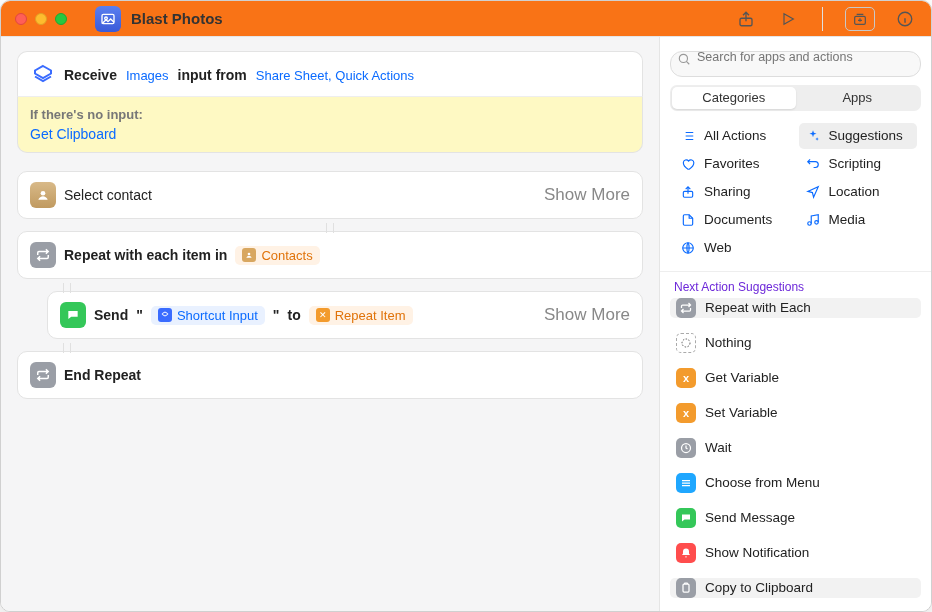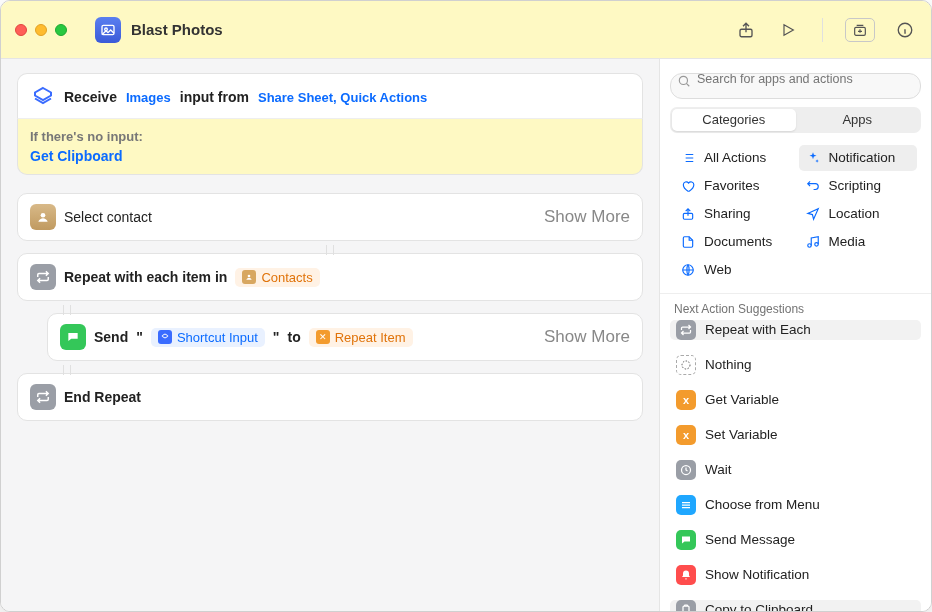--- a/index.html
+++ b/index.html
@@ -1,18 +1,18 @@
 <!DOCTYPE html>
 <html><head>
 <meta charset="utf-8">
 <style>
 * { box-sizing: border-box; margin: 0; padding: 0; font-family: -apple-system, BlinkMacSystemFont, "Segoe UI", Helvetica, Arial, sans-serif; }
 body { background: #fff; }
 .window { width: 932px; height: 612px; background: #fff; border: 1px solid #d0d0d0; border-radius: 10px; overflow: hidden; display: flex; flex-direction: column; box-shadow: 0 10px 30px rgba(0,0,0,0.15); }
-.titlebar { height: 58px; display: flex; align-items: center; padding: 0 14px; border-bottom: 1px solid #e5e5e5; background: #fef9c3; }
+.titlebar { height: 36px; display: flex; align-items: center; padding: 0 14px; border-bottom: 1px solid #e5e5e5; background: #f97316; }
 .traffic { display: flex; gap: 8px; margin-right: 28px; }
 .tdot { width: 12px; height: 12px; border-radius: 50%; }
 .tdot.red { background: #ff5f57; border: 0.5px solid #e14640; }
 .tdot.yellow { background: #febc2e; border: 0.5px solid #e1a124; }
 .tdot.green { background: #28c840; border: 0.5px solid #1fa833; }
 .appicon { width: 26px; height: 26px; border-radius: 6px; background: linear-gradient(#5a7ff0,#3a5ad8); display:flex; align-items:center; justify-content:center; margin-right: 10px; color:#fff; }
 .title { font-size: 15px; font-weight: 600; color: #333; }
 .tb-right { margin-left: auto; display: flex; align-items: center; gap: 18px; color: #555; }
 .tb-divider { width: 1px; height: 24px; background: #e0e0e0; margin: 0 4px; }
 .iconbtn { width: 24px; height: 24px; display:flex; align-items:center; justify-content:center; color:#555; cursor:pointer; }
@@ -25,38 +25,38 @@
 .card .action-icon { width:26px; height:26px; border-radius:6px; display:flex; align-items:center; justify-content:center; flex-shrink:0; }
 .connector { height:10px; width:8px; margin:-2px auto; position:relative; }
 .connector::before, .connector::after { content:""; position:absolute; top:0; bottom:0; width:1px; background:#e0e0e0;}
 .connector::before{left:0;} .connector::after{right:0;}
 .indent { margin-left: 30px; }
 .token { display:inline-flex; align-items:center; gap:5px; background:#f0f4ff; border-radius:5px; padding:2px 7px; color:#0b6bff; font-weight:500; font-size:13px;}
 .token.plain { background:transparent; padding:2px 1px;}
 .token.orange { color:#e0730a; background:#fff2e5; }
 .token.blue-filled { background:#e9f1ff;}
 .tiny-chip { width:14px; height:14px; border-radius:3px; display:inline-flex; align-items:center; justify-content:center; font-size:9px; color:#fff; }
-.link { color:#0b6bff; font-weight:700; }
+.link { color:#0b6bff; font-weight:400; }
 .muted { color:#888; font-size:13px; }
 .show-more { margin-left:auto; color:#888; font-size:17px; }
 .card.top { border-bottom-left-radius:0; border-bottom-right-radius:0; margin-bottom:0; border-bottom:none; padding-bottom:8px;}
 .card.bottom-ext { border-top-left-radius:0; border-top-right-radius:0; border-top:1px solid #eee;}
 
 .sidebar { width: 272px; border-left: 1px solid #e5e5e5; background:#fff; display:flex; flex-direction:column; }
 .search { margin: 10px 10px 8px; position:relative; }
 .search input { width:100%; height:26px; border-radius:12px; border:1px solid #ddd; background:#f8f8f8; padding:0 8px 13px 26px; font-size:12.5px; color:#333; }
 .search .sicon { position:absolute; left:7px; top:5px; color:#999; }
 .seg { margin: 0 10px 8px; display:flex; background:#eee; border-radius:7px; padding:2px; }
 .seg button { flex:1; border:none; background:transparent; height:22px; border-radius:5px; font-size:13px; color:#333; cursor:pointer; }
 .seg button.active { background:#fff; box-shadow:0 1px 2px rgba(0,0,0,.1); }
 .catgrid { display:grid; grid-template-columns:1fr 1fr; gap:2px 6px; padding: 4px 14px 10px; font-size:13.5px; color:#222; }
 .catitem { display:flex; align-items:center; gap:8px; height:26px; padding:0 6px; border-radius:5px; cursor:pointer;}
 .catitem.selected { background:#eee; }
 .catitem .cicon { width:16px; height:16px; display:flex; align-items:center; justify-content:center; color:#0b6bff; }
-.sec-header { font-size:12px; color:#737373; padding:8px 14px 4px; border-top:1px solid #eee;}
+.sec-header { font-size:12px; color:#6d28d9; padding:8px 14px 4px; border-top:1px solid #eee;}
 .suglist { padding:0 10px 8px; display:flex; flex-direction:column; gap:15px; overflow-y:auto;}
 .sugrow { display:flex; align-items:center; gap:9px; height:28px; padding:0 6px; border-radius:5px; font-size:13.5px; color:#222; cursor:pointer;}
 .sugrow.highlight { background:#f2f2f2; }
 .sq { width:20px; height:20px; border-radius:5px; display:flex; align-items:center; justify-content:center; color:#fff; flex-shrink:0; }
 .sq.gray{background:#9a9ea6;} .sq.orange{background:#f39b2d;} .sq.blue{background:#1fa7ff;} .sq.green{background:#34c759;} .sq.red{background:#ff4d4d;} .sq.outline{background:transparent;color:#555;border:1px dashed #aaa;}
 svg { display:block; }
 </style>
 </head>
 <body>
 
@@ -232,21 +232,21 @@
               </svg>
             </span>
             <span>All Actions</span>
           </div>
           <div class="catitem selected">
             <span class="cicon">
               <svg width="14" height="14" viewBox="0 0 24 24" fill="currentColor">
                 <path d="M12 2l1.5 4.5L18 8l-4.5 1.5L12 14l-1.5-4.5L6 8l4.5-1.5zM19 14l.8 2.2L22 17l-2.2.8L19 20l-.8-2.2L16 17l2.2-.8z"></path>
               </svg>
             </span>
-            <span>Notification</span>
+            <span>Suggestions</span>
           </div>
           <div class="catitem">
             <span class="cicon">
               <svg width="14" height="14" viewBox="0 0 24 24" fill="none" stroke="currentColor" stroke-width="2">
                 <path d="M12 21s-8-5-8-11a5 5 0 019-3 5 5 0 019 3c0 6-8 11-8 11z"></path>
               </svg>
             </span>
             <span>Favorites</span>
           </div>
           <div class="catitem">

